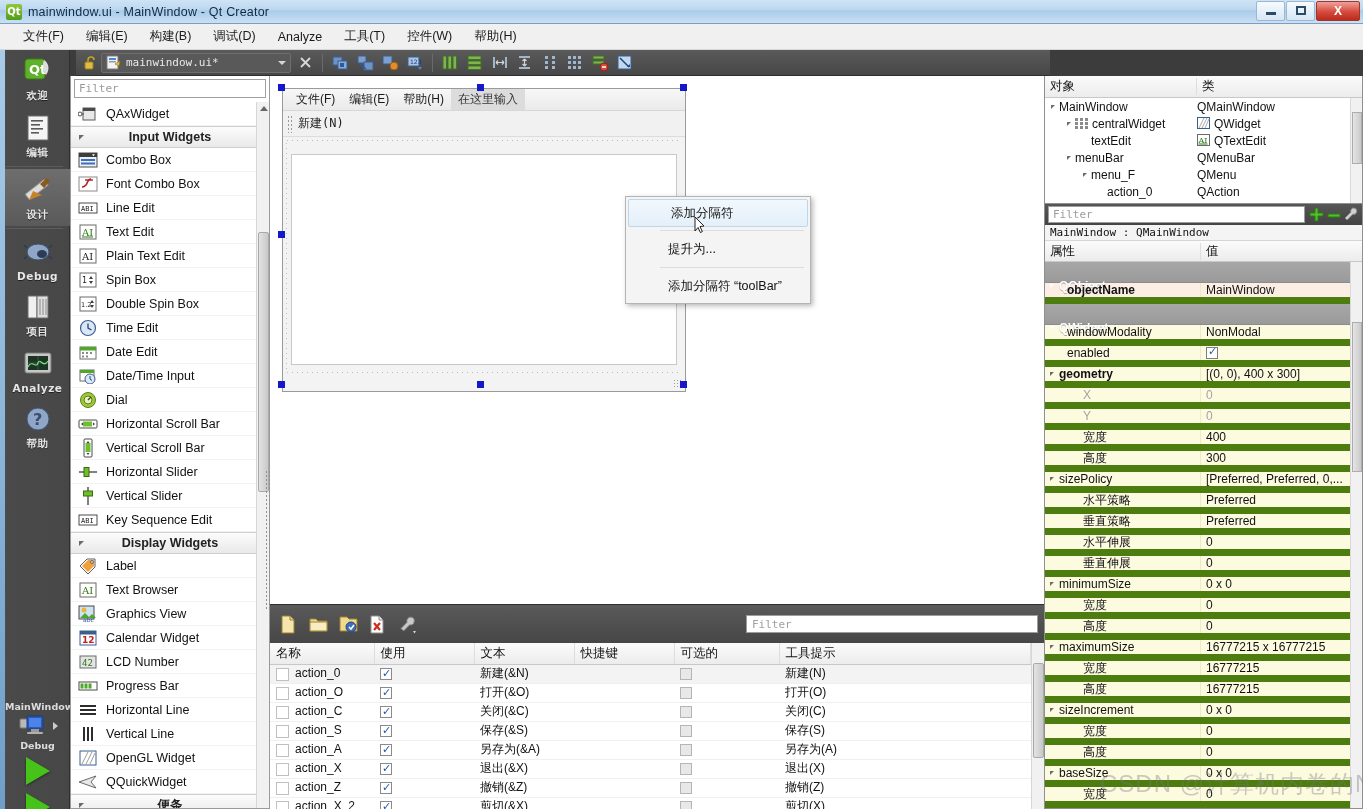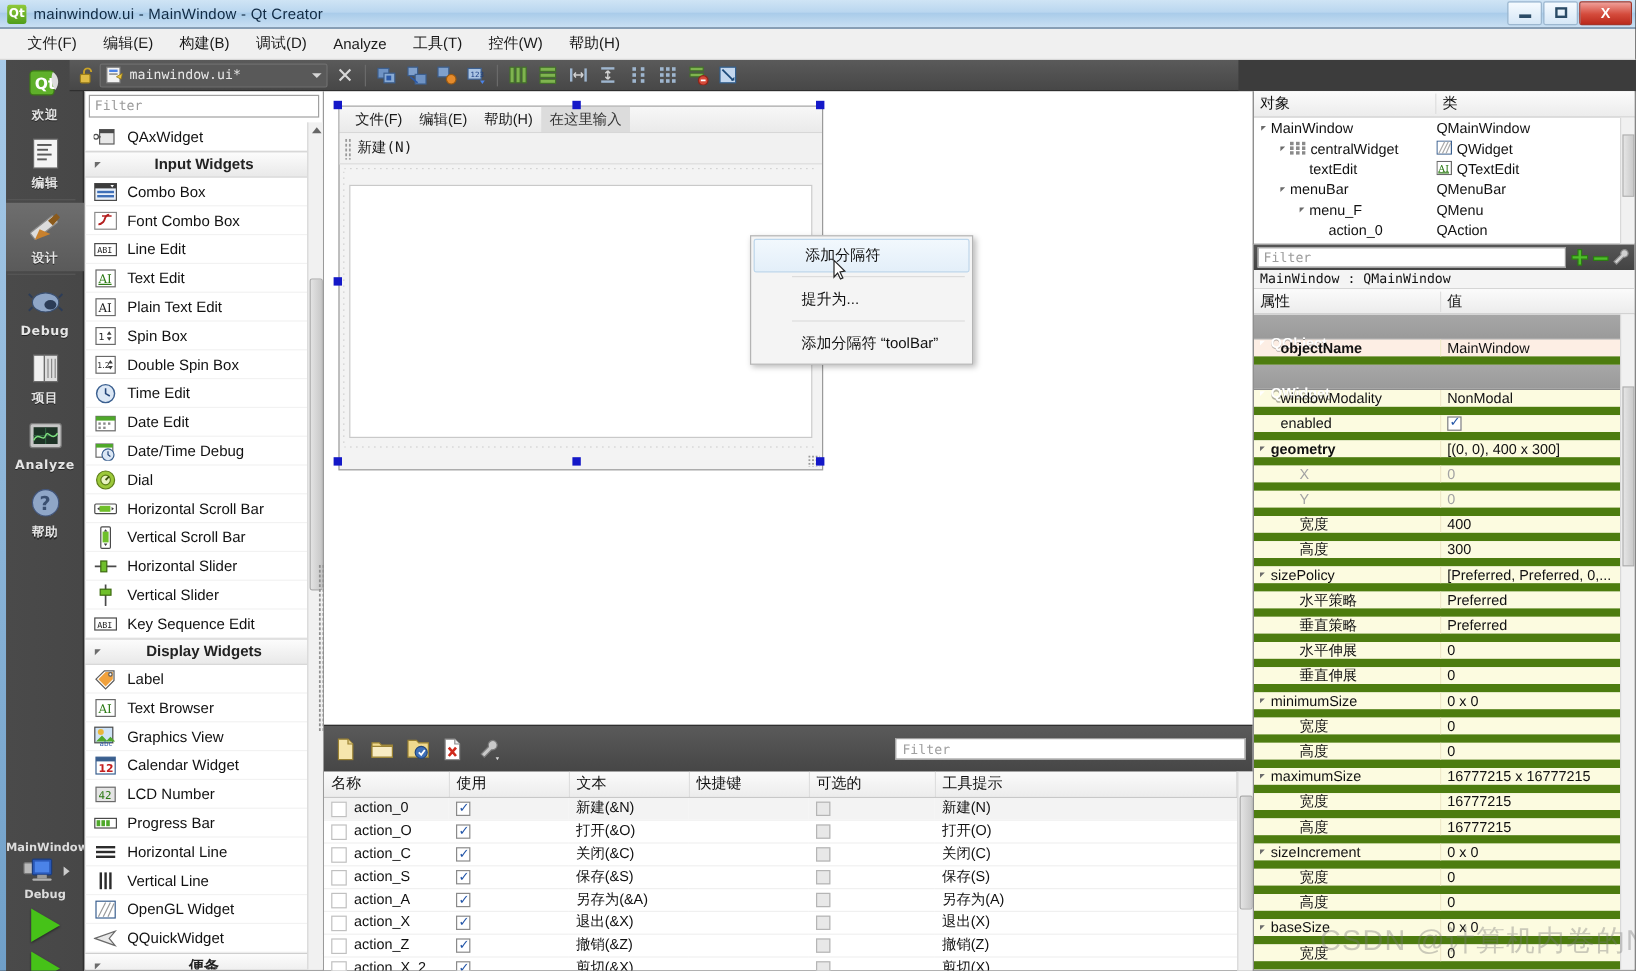--- a/index.html
+++ b/index.html
@@ -107,21 +107,21 @@
     border-top: 5px solid #6b6b6b; border-right: 5px solid transparent; }
   .wb-scroll { position: absolute; right: 0; top: 26px; width: 13px; bottom: 0;
     background: #f1f1f1; border-left: 1px solid #d6d6d6; }
   .wb-scroll .thumb { position: absolute; left: 1px; width: 11px; top: 130px; height: 260px;
     background: linear-gradient(to right,#e3e3e3,#c8c8c8); border: 1px solid #a9a9a9; border-radius: 2px; }
   .wb-scroll .up, .wb-scroll .dn { position: absolute; left: 3px; width: 0; height: 0; }
   .wb-scroll .up { top: 4px; border-bottom: 5px solid #666; border-left: 4px solid transparent; border-right: 4px solid transparent; }
 
   
   .edbar {
-    position: absolute; left: 58px; top: 50px; width: 974px; height: 26px;
+    position: absolute; left: 76px; top: 50px; width: 974px; height: 26px;
     background: linear-gradient(to bottom,#5a5a5a,#474747);
     border-bottom: 1px solid #2f2f2f;
     display: flex; align-items: center; padding-left: 6px; gap: 3px;
   }
   .edbar .lockico { width:16px; height:16px; display:flex; align-items:center; justify-content:center; }
   .edbar .filechip {
     display: flex; align-items: center; gap: 5px;
     background: #595959; border: 1px solid #6e6e6e; border-radius: 2px;
     height: 20px; padding: 0 4px; min-width: 190px;
     color: #e9e9e9; font-family: "DejaVu Sans Mono", monospace; font-size: 11px;
@@ -664,21 +664,21 @@
         </div>
         <div class="wb-row">
           <span class="wico">
             <svg width="18" height="16" viewBox="0 0 18 16">
               <rect x="1" y="2" width="14" height="11" fill="#fff" stroke="#6a6a6a"></rect>
               <rect x="1" y="2" width="14" height="3" fill="#4fa82a"></rect>
               <circle cx="11" cy="11" r="5" fill="#dbe7f5" stroke="#3a5f8f"></circle>
               <path d="M11 8v3l2 1.5" stroke="#24467a" fill="none"></path>
             </svg>
           </span>
-          <span class="wlbl">Date/Time Debug</span>
+          <span class="wlbl">Date/Time Input</span>
         </div>
         <div class="wb-row">
           <span class="wico">
             <svg width="18" height="18" viewBox="0 0 18 18">
               <circle cx="9" cy="9" r="7.5" fill="#9cc93a" stroke="#5d7e18"></circle>
               <circle cx="9" cy="9" r="4" fill="#e8f3c0" stroke="#5d7e18"></circle>
               <path d="M9 9l3-3" stroke="#3c5410" stroke-width="1.5"></path>
             </svg>
           </span>
           <span class="wlbl">Dial</span>

